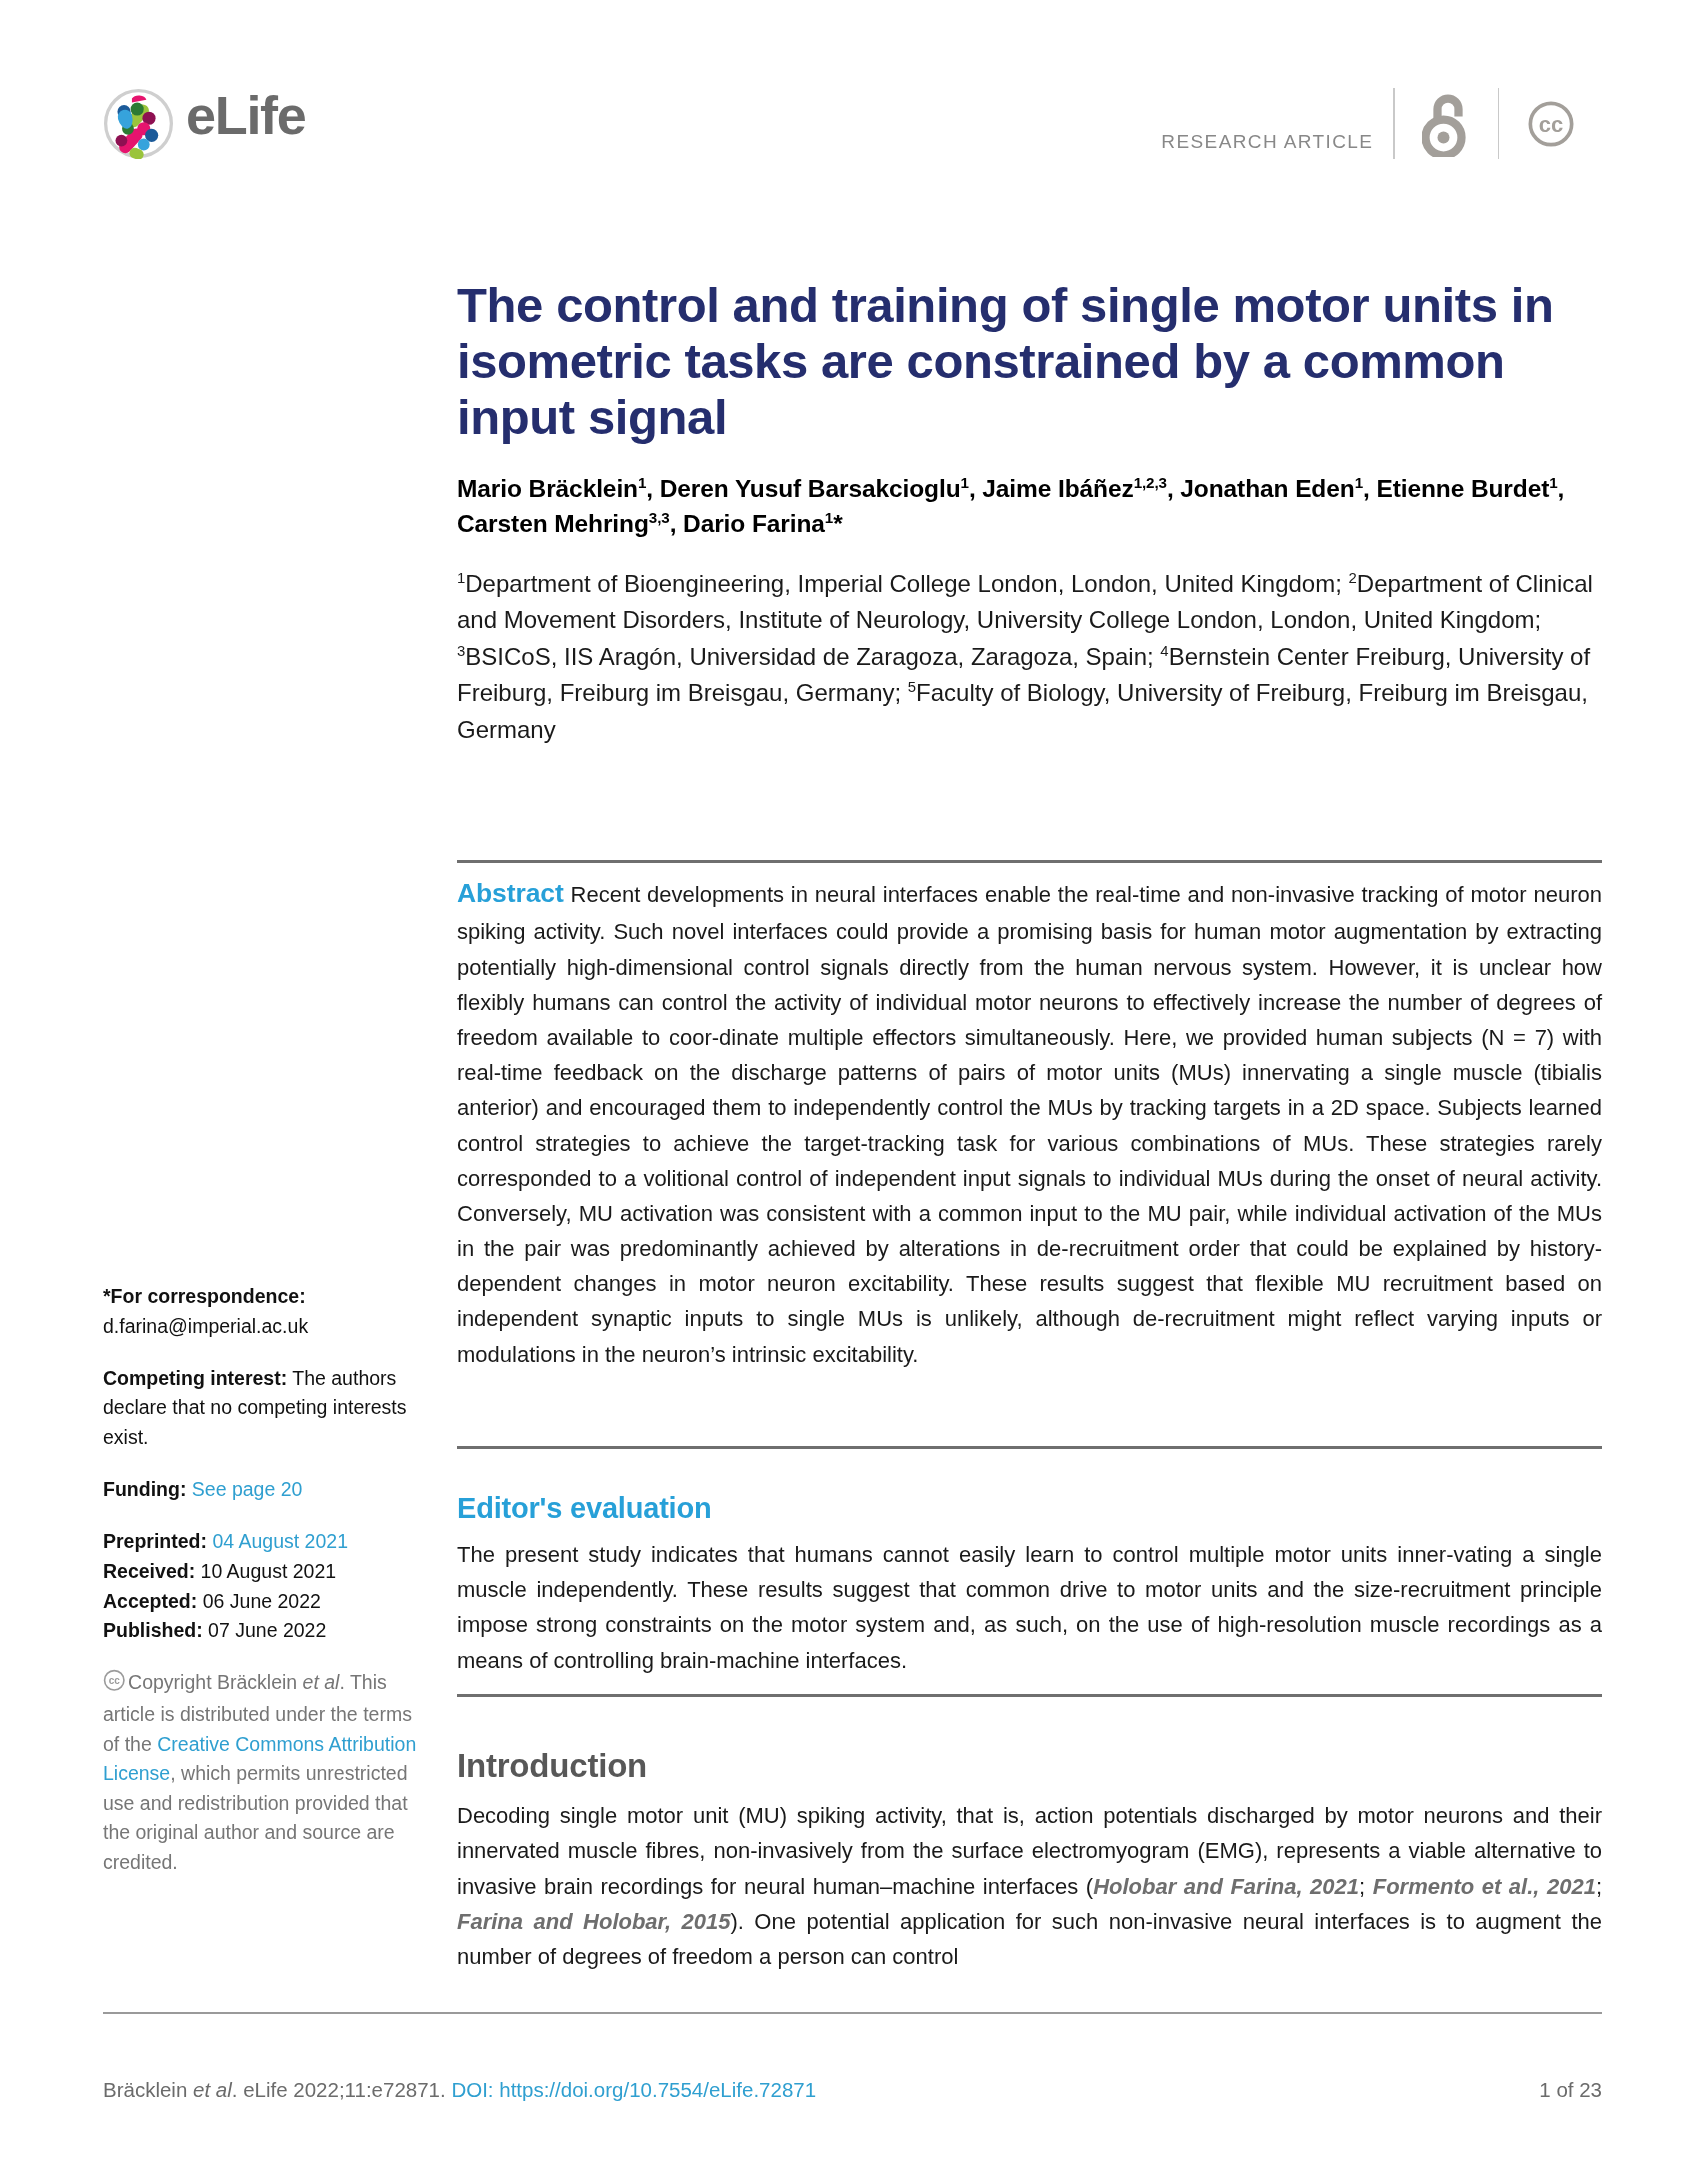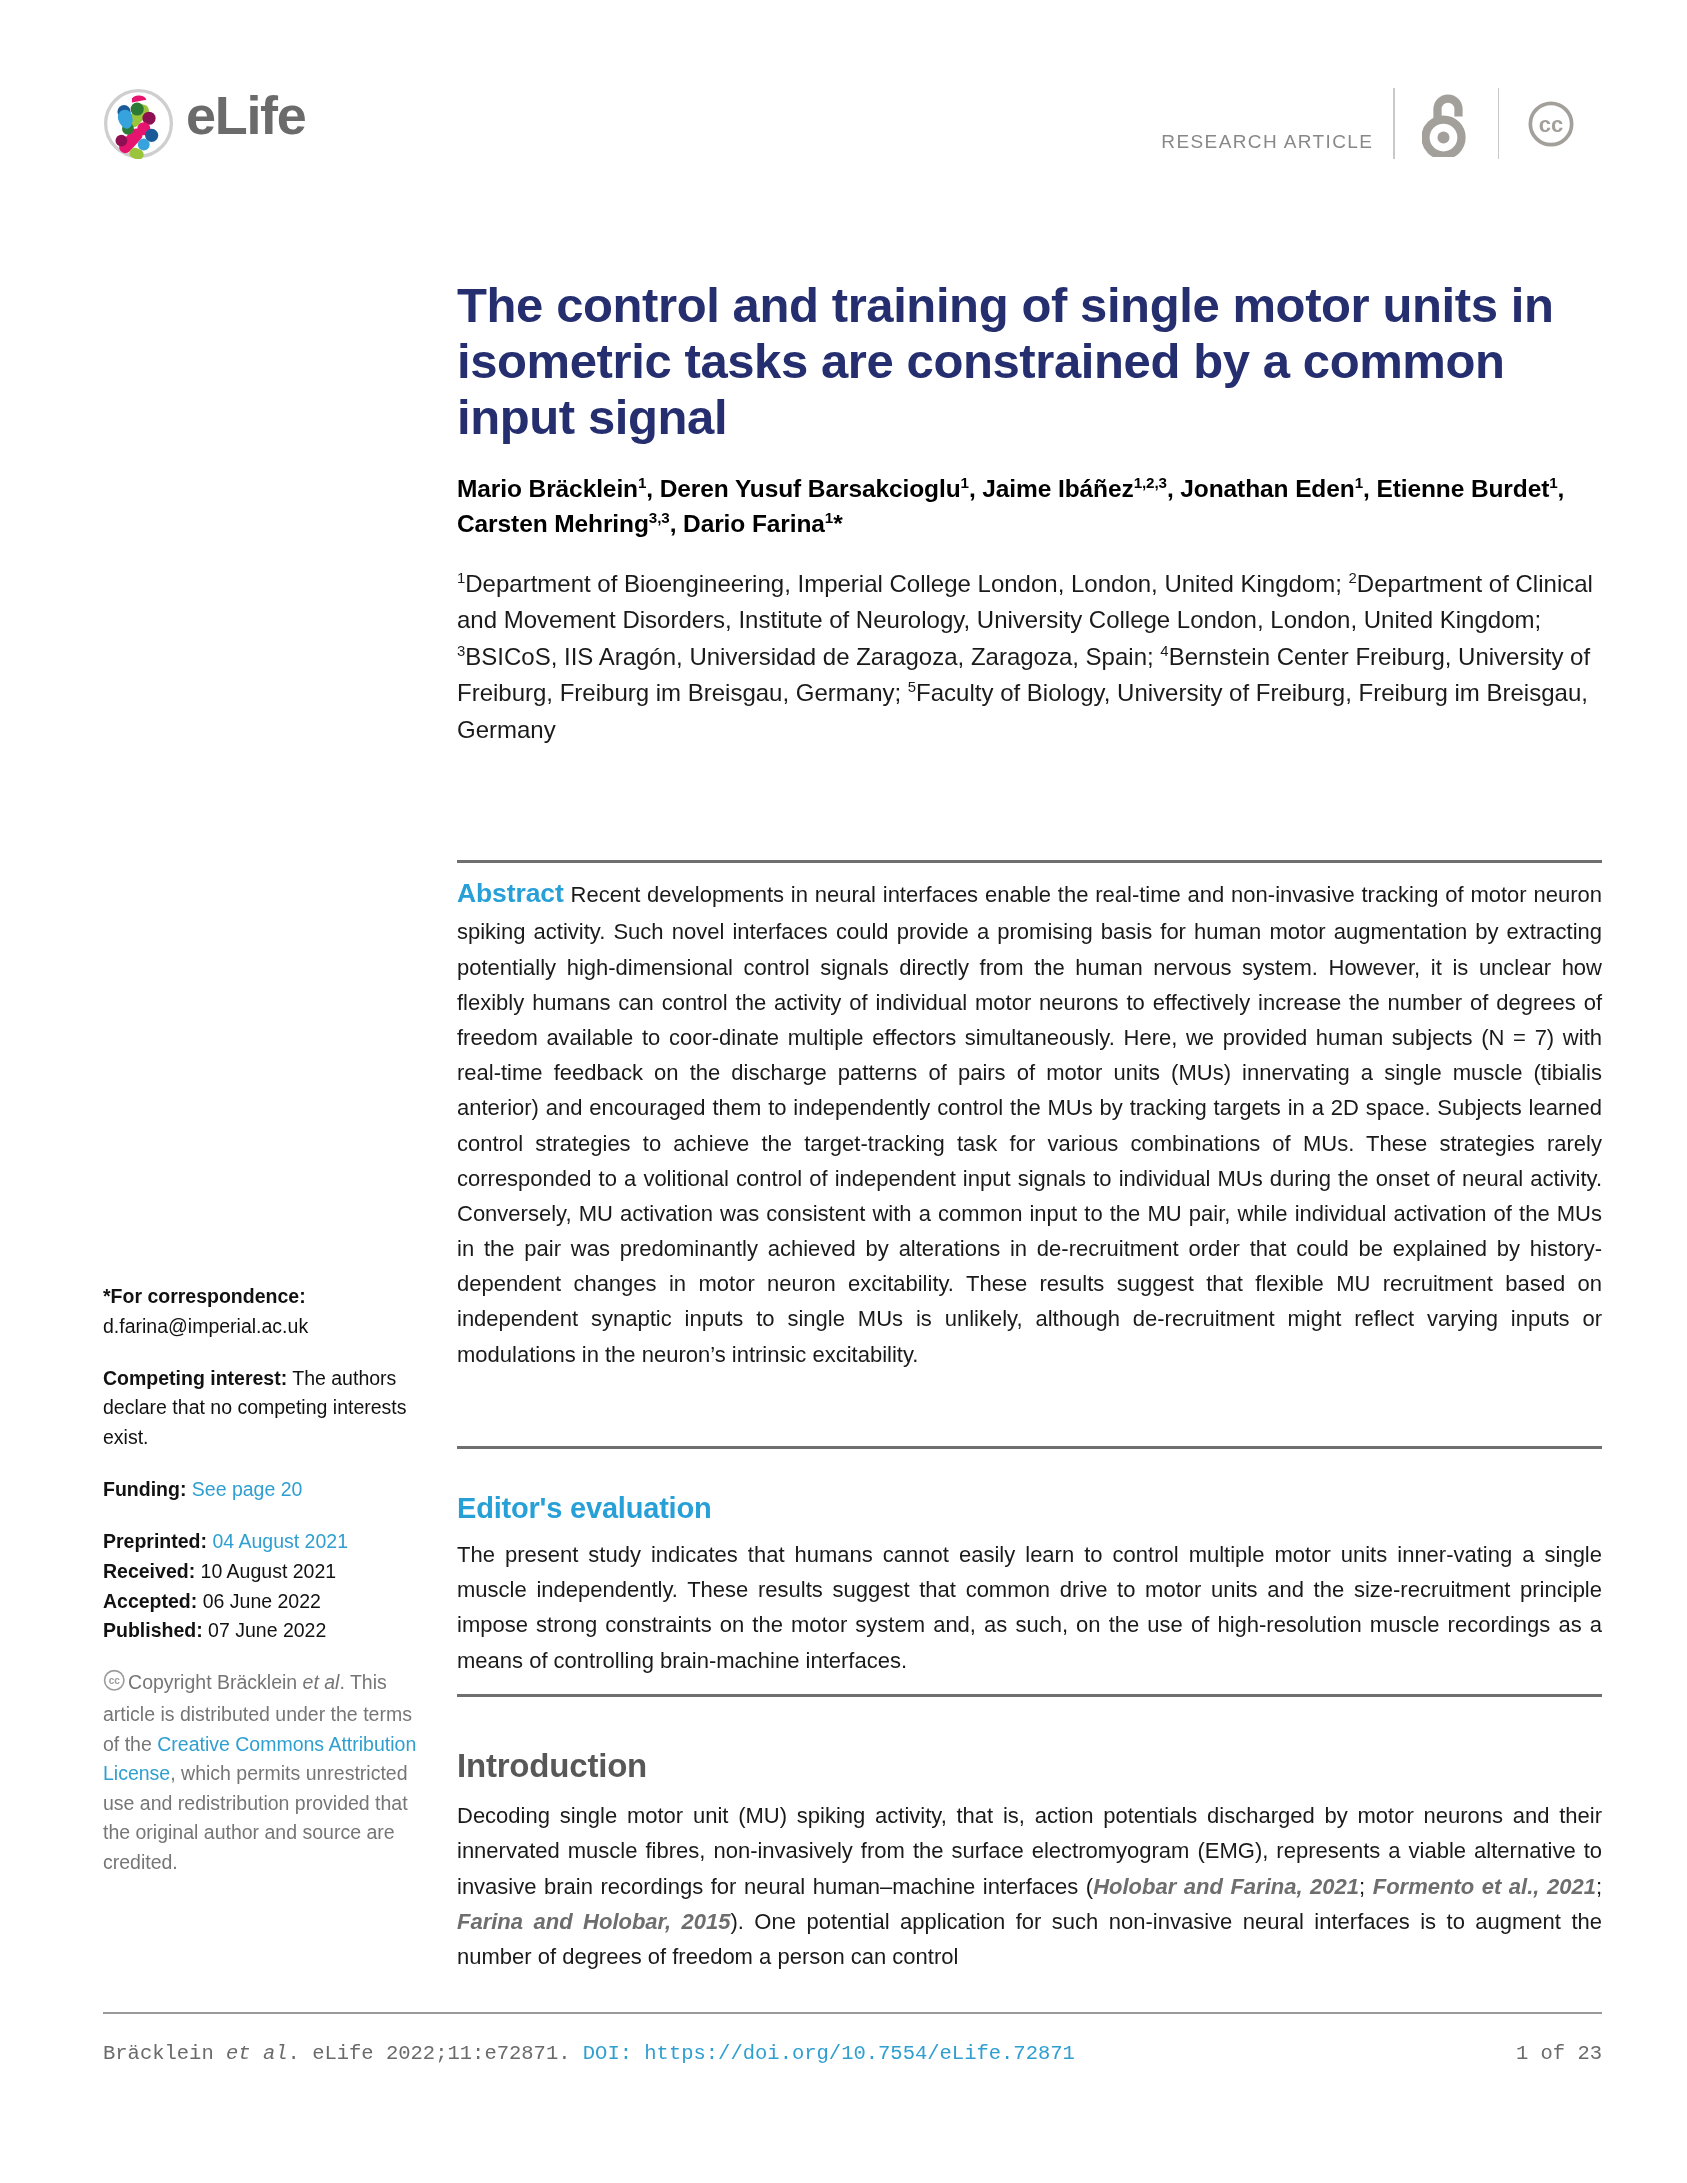--- a/index.html
+++ b/index.html
@@ -179,29 +179,29 @@
   }
   .footer {
     position: absolute;
     left: 103px;
     top: 2042px;
     width: 1499px;
     display: flex;
     align-items: baseline;
     font-size: 20.5px;
     color: #6b6b6b;
-    font-family: Liberation Mono, monospace;
   }
   .footer-left { flex: 1 1 auto; }
   .footer-left em { font-style: italic; }
   .footer-link { color: #2f9fd0; }
   .footer-right {
     flex: 0 0 auto;
     text-align: right;
     color: #6b6b6b;
+    margin-top: 36px;
   }
 </style>
 </head>
 <body>
 
 <div class="page">
 
   <div class="header">
 
     <div class="brand">

